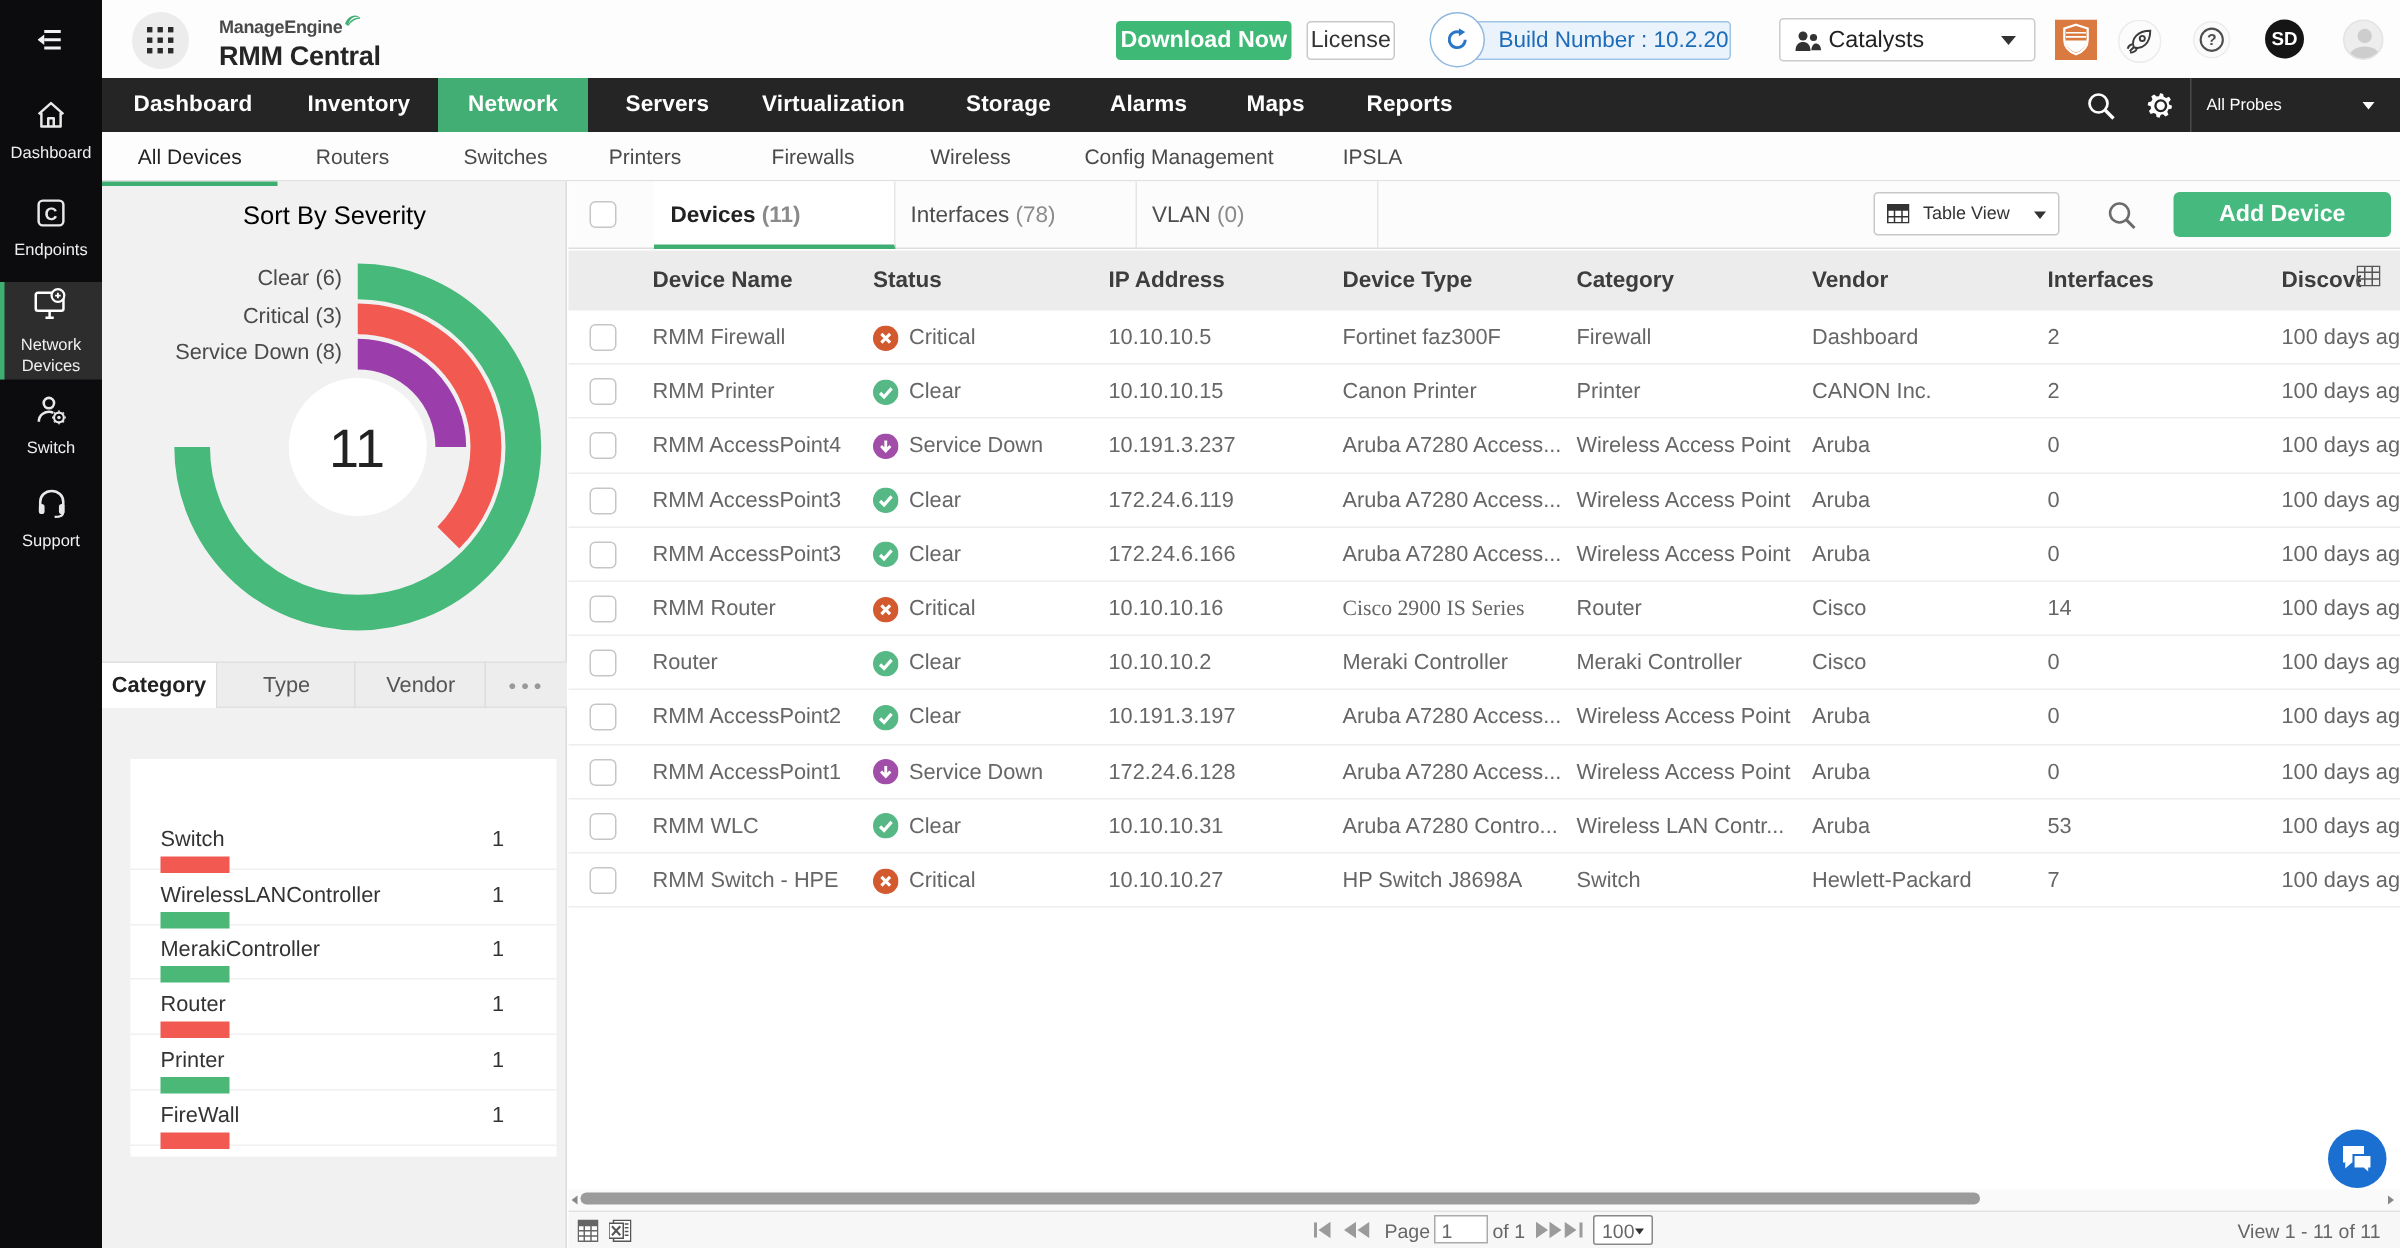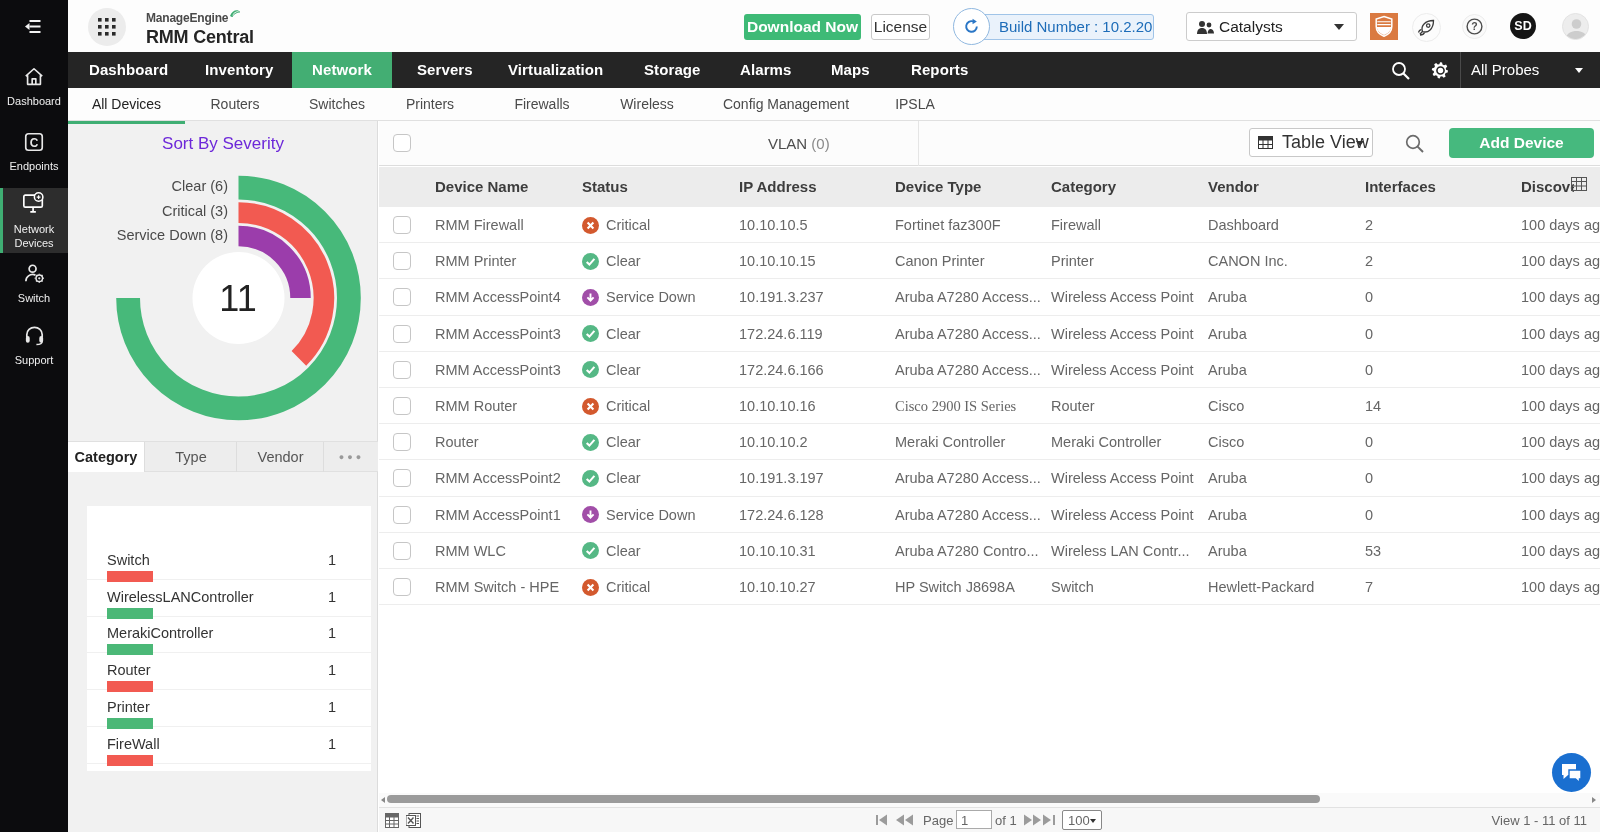--- a/index.html
+++ b/index.html
@@ -22,31 +22,31 @@
 .btn-lic { position:absolute; left:871px; top:14px; width:59px; height:26px; background:#fff; border:1px solid #c9c9c9; color:#333; font-size:15.5px; text-align:center; line-height:24px; border-radius:3px; }
 #buildpill { position:absolute; left:980px; top:14px; width:174px; height:26px; background:#eaf2fb; border:1px solid #a0c4e8; border-radius:3px; color:#1d6cb8; font-size:15px; line-height:24px; padding-left:18px; }
 #buildcirc { position:absolute; left:953px; top:8px; width:37px; height:37px; background:#fff; border:1px solid #90b8e0; border-radius:50%; color:#2a76c6; text-align:center; }
 #catbox { position:absolute; left:1186px; top:12px; width:171px; height:29px; background:#fff; border:1px solid #ccc; border-radius:3px; font-size:15.5px; color:#222; line-height:27px; padding-left:32px; }
 #catbox .car { position:absolute; right:12px; top:11px; width:0; height:0; border-left:5px solid transparent; border-right:5px solid transparent; border-top:6px solid #333; }
 
 
 #navbar { position:absolute; left:0; top:52px; width:1600px; height:36px; background:#252525; color:#fff; }
 .nav-item { position:absolute; top:0; height:36px; line-height:36px; font-size:15px; color:#fff; text-align:center; font-weight:bold; letter-spacing:0.1px; }
 #nav-net { position:absolute; left:292px; top:0; width:100px; height:36px; background:#43ae73; color:#fff; font-size:15px; line-height:36px; text-align:center; font-weight:bold; letter-spacing:0.1px; }
-#allprobes { position:absolute; left:1471px; top:0; height:36px; line-height:36px; font-size:15px; color:#fff; }
+#allprobes { position:absolute; left:1471px; top:0; height:36px; line-height:36px; font-size:11px; color:#fff; }
 #ap-car { position:absolute; left:1575px; top:16px; width:0; height:0; border-left:4px solid transparent; border-right:4px solid transparent; border-top:5px solid #fff; }
 
 
 #subnav { position:absolute; left:0; top:88px; width:1600px; height:33px; background:#fdfdfd; border-bottom:1px solid #e0e0e0; }
 .sub-item { position:absolute; top:0; height:32px; line-height:32px; font-size:14px; color:#4a4a4a; text-align:center; }
 #sub-active { position:absolute; left:68px; top:0; width:117px; height:32px; line-height:32px; font-size:14px; color:#222; text-align:center; }
 
 
 #leftpanel { position:absolute; left:68px; top:121px; width:310px; height:711px; background:#f1f1f1; border-right:1px solid #dcdcdc; }
-#sev-title { position:absolute; left:0; top:13px; width:310px; text-align:center; font-size:17px; color:#6d28d9; }
+#sev-title { position:absolute; left:0; top:13px; width:310px; text-align:center; font-size:17px; color:#000000; }
 .sev-lbl { position:absolute; text-align:right; font-size:14.5px; color:#4a4a4a; width:160px; }
 #donut-num { position:absolute; left:110px; top:157px; width:120px; text-align:center; font-size:36px; color:#222; }
 #cat-tabs { position:absolute; left:0; top:320px; width:310px; height:31px; background:#ededed; border-top:1px solid #e0e0e0; border-bottom:1px solid #e0e0e0; }
 .cat-tab { position:absolute; top:0; height:30px; line-height:30px; text-align:center; font-size:14.5px; color:#555; border-right:1px solid #ddd; }
 #cat-card { position:absolute; left:19px; top:385px; width:284px; height:265px; background:#fff; }
 .cat-row { position:absolute; left:0; width:284px; height:37px; border-bottom:1px solid #f0f0f0; }
 .cat-row .nm { position:absolute; left:20px; top:9px; font-size:14.5px; color:#333; }
 .cat-row .ct { position:absolute; right:14px; top:9px; font-size:14.5px; color:#333; }
 .cat-row .bar { position:absolute; left:20px; top:28px; height:11px; }
 
@@ -57,21 +57,21 @@
 #dtab1 { position:absolute; left:57px; top:0; width:161px; height:45px; line-height:45px; font-size:15px; padding-left:11px; font-weight:bold; background:#fff; border-right:1px solid #e5e5e5; border-bottom:3px solid #3fae73; color:#222; }
 .gr { color:#8a8a8a; }
 #thead { position:absolute; left:0; top:46px; width:1221px; height:40px; background:#ececec; }
 .th { position:absolute; top:0; height:40px; line-height:40px; font-size:15px; color:#3d3d3d; font-weight:bold; }
 #tbody { position:absolute; left:0; top:86px; width:1221px; }
 .tr { position:absolute; left:0; width:1221px; height:36.2px; border-bottom:1px solid #ededed; }
 .td { position:absolute; top:0; height:36px; line-height:36px; font-size:14.5px; color:#666; white-space:nowrap; }
 .cb { position:absolute; width:18px; height:18px; border:1px solid #c6c6c6; border-radius:4px; background:#fff; }
 
 
-#tableview { position:absolute; left:870px; top:7px; width:124px; height:29px; background:#fff; border:1px solid #c8c8c8; border-radius:3px; font-size:18px; color:#333; line-height:26px; padding-left:32px; }
+#tableview { position:absolute; left:870px; top:7px; width:124px; height:29px; background:#fff; border:1px solid #c8c8c8; border-radius:3px; font-size:12px; color:#333; line-height:26px; padding-left:32px; }
 #adddev { position:absolute; left:1070px; top:7px; width:145px; height:30px; background:#46b97e; color:#fff; border-radius:4px; font-size:15.5px; font-weight:bold; text-align:center; line-height:30px; }
 
 
 #hscroll { position:absolute; left:0; top:672px; width:1221px; height:14px; background:#fafafa; }
 #hthumb { position:absolute; left:8px; top:2px; width:933px; height:8px; background:#9b9b9b; border-radius:4px; }
 #footer { position:absolute; left:0; top:686px; width:1221px; height:25px; background:#f7f7f7; border-top:1px solid #e2e2e2; }
 #pager { position:absolute; left:0; top:0; width:1221px; height:25px; font-size:13px; color:#666; }
 #viewtxt { position:absolute; right:13px; top:5px; font-size:13px; color:#666; }
 #chatbtn { position:absolute; left:1552px; top:753px; width:39px; height:39px; border-radius:50%; background:#1a6fd0; z-index:40; }
 </style>
@@ -270,20 +270,22 @@
     <div class="cat-row" style="top:220.8px;">
       <div class="nm">FireWall</div>
         <div class="ct" style="right:35px;">1</div>
       <div class="bar" style="width:46px;background:#f25a51;"></div>
     </div>
   </div>
 </div>
 <div id="main">
   <div id="tabrow">
     <div class="cb" style="left:14px;top:13px;"></div>
+    <div id="dtab1">Devices <span class="gr">(11)</span></div>
+    <div class="dtab" style="left:218px;width:161px;">Interfaces <span class="gr">(78)</span></div>
     <div class="dtab" style="left:379px;width:161px;">VLAN <span class="gr">(0)</span></div>
     <div id="tableview">Table View
       <svg class="abs" style="left:8px;top:7px;" width="15" height="13" viewBox="0 0 15 13">
           <rect x="0.5" y="0.5" width="14" height="12" stroke="#333" fill="none"></rect>
           <path d="M0.5 4 H14.5 M0.5 8.5 H14.5 M5 0.5 V12.5 M10 0.5 V12.5" stroke="#333" stroke-width="1"></path>
           <rect x="0.5" y="0.5" width="14" height="3.5" fill="#333"></rect>
         </svg>
       <span class="abs" style="right:8px;top:12px;width:0;height:0;border-left:4.5px solid transparent;border-right:4.5px solid transparent;border-top:5.5px solid #333;"></span>
     </div>
     <svg class="abs" style="left:1026px;top:13px;" width="19" height="19" viewBox="0 0 19 19">

